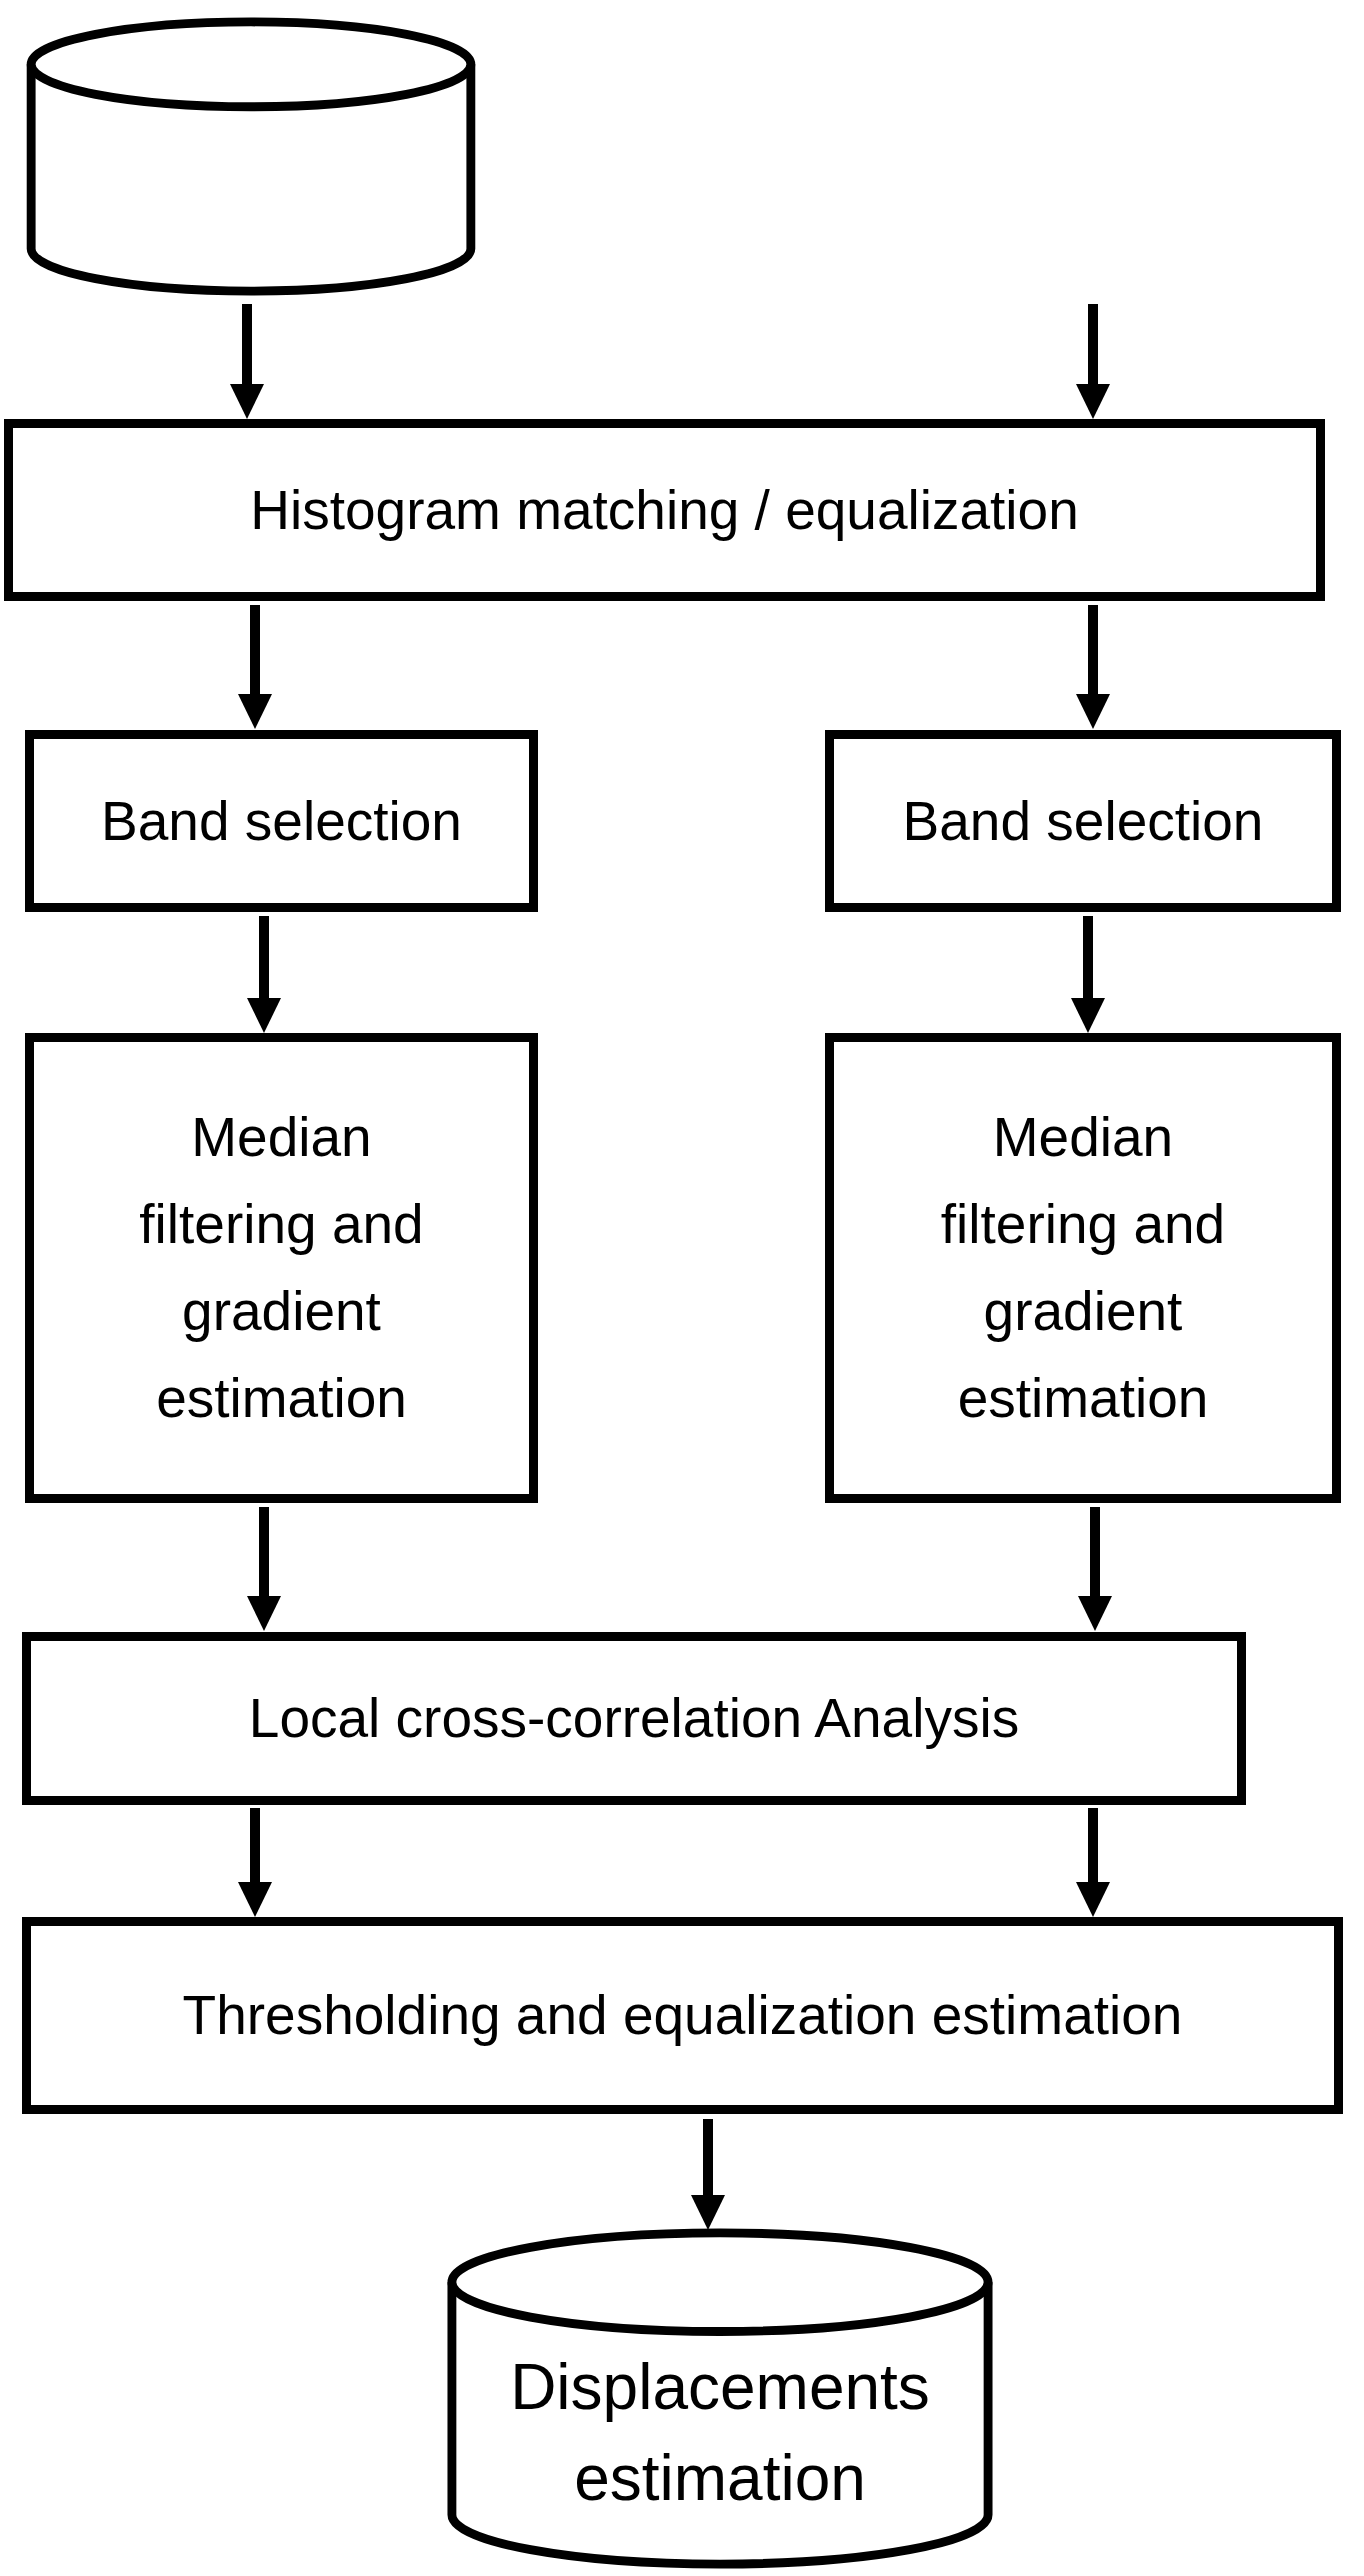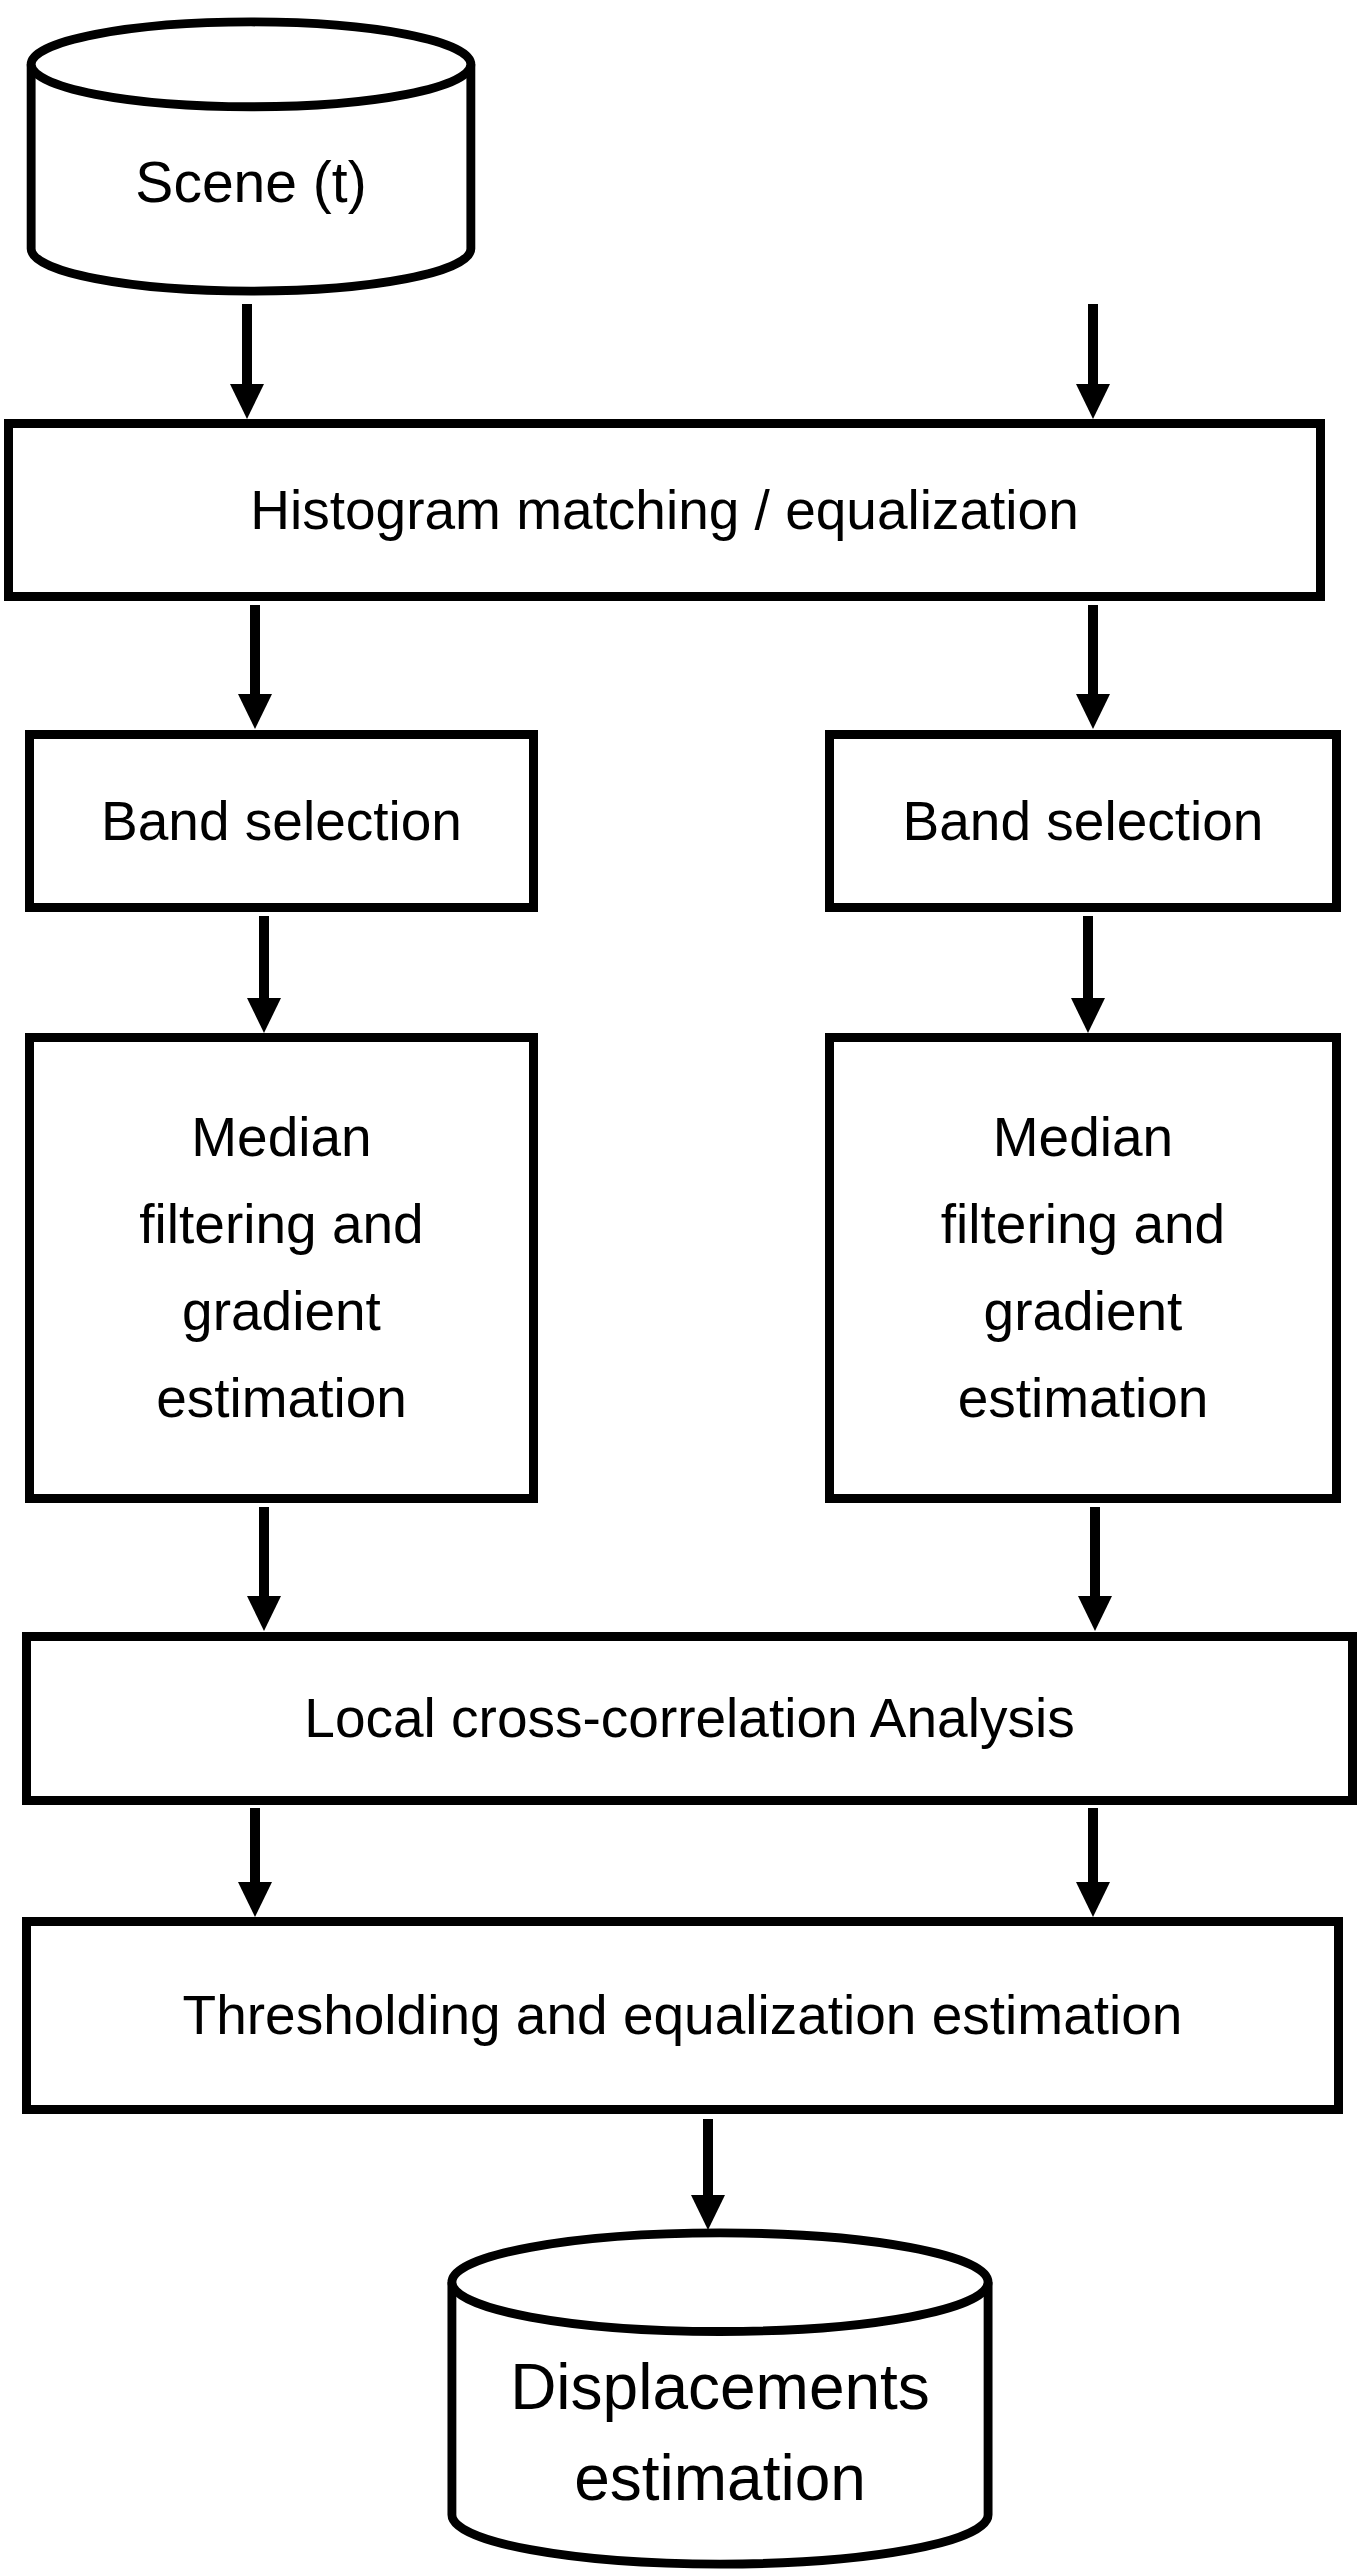--- a/index.html
+++ b/index.html
@@ -51,21 +51,20 @@
 </head>
 <body>
 
 <div id="canvas">
 
   <div class="cylinder cyl-top" style="left:25px;top:17px;width:452px;height:279px;">
     <svg width="452" height="279" viewBox="0 0 458 283">
       <path d="M6,48 L6,235 A223,43 0 0 0 452,235 L452,48" fill="#ffffff" stroke="#000000" stroke-width="9"></path>
       <ellipse cx="229" cy="48" rx="223" ry="43" fill="#ffffff" stroke="#000000" stroke-width="9"></ellipse>
     </svg>
-    <div class="cyl-label">Scene (t)</div>
   </div>
 
 
   <div class="arrow" style="left:230px;top:304px;height:115px;">
       <div class="stem"></div>
       <div class="head"></div>
     </div>
   <div class="arrow" style="left:1076px;top:304px;height:115px;">
       <div class="stem"></div>
       <div class="head"></div>
@@ -117,21 +116,21 @@
 
   <div class="arrow" style="left:247px;top:1507px;height:124px;">
       <div class="stem"></div>
       <div class="head"></div>
     </div>
   <div class="arrow" style="left:1078px;top:1507px;height:124px;">
       <div class="stem"></div>
       <div class="head"></div>
     </div>
 
-  <div class="box" style="left:22px;top:1632px;width:1335px;height:173px;justify-content:center;">
+  <div class="box" style="left:22px;top:1632px;width:1224px;height:173px;justify-content:center;">
     <div class="box-label">Local cross-correlation Analysis</div>
   </div>
 
   <div class="arrow" style="left:238px;top:1808px;height:109px;">
       <div class="stem"></div>
       <div class="head"></div>
     </div>
   <div class="arrow" style="left:1076px;top:1808px;height:109px;">
       <div class="stem"></div>
       <div class="head"></div>

